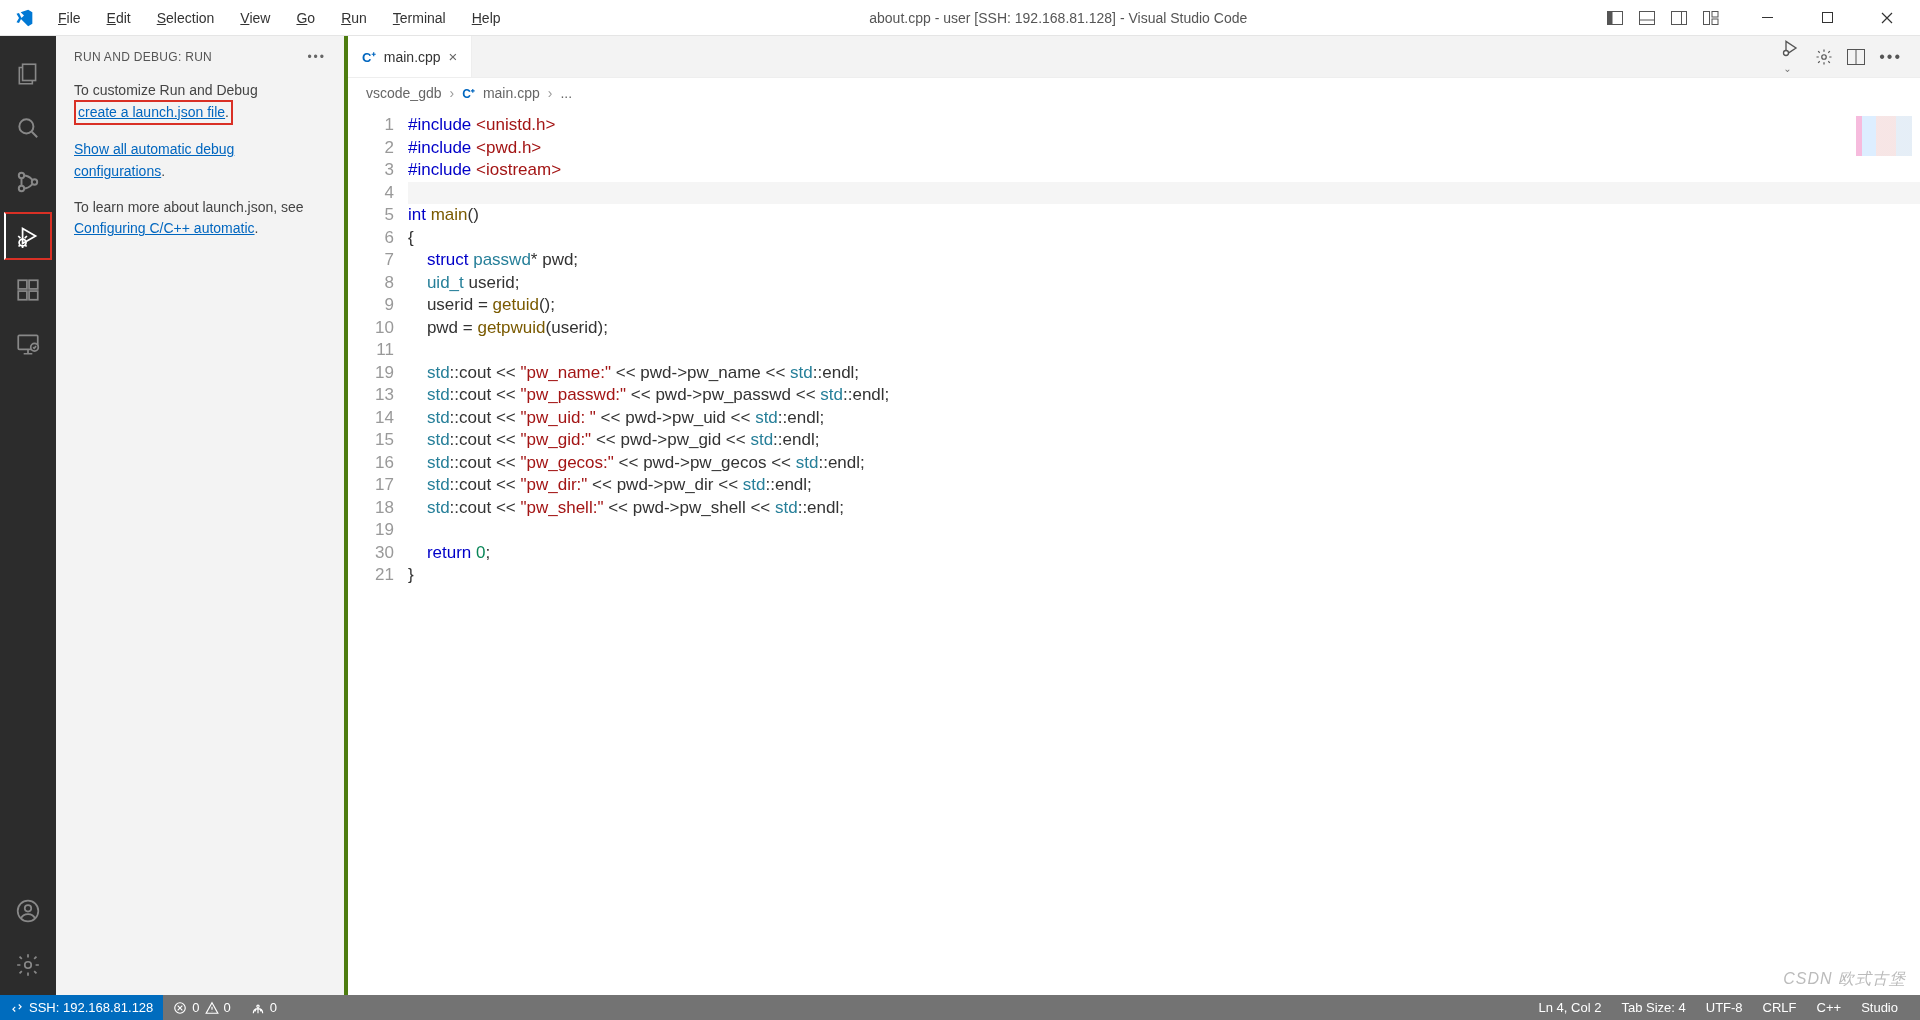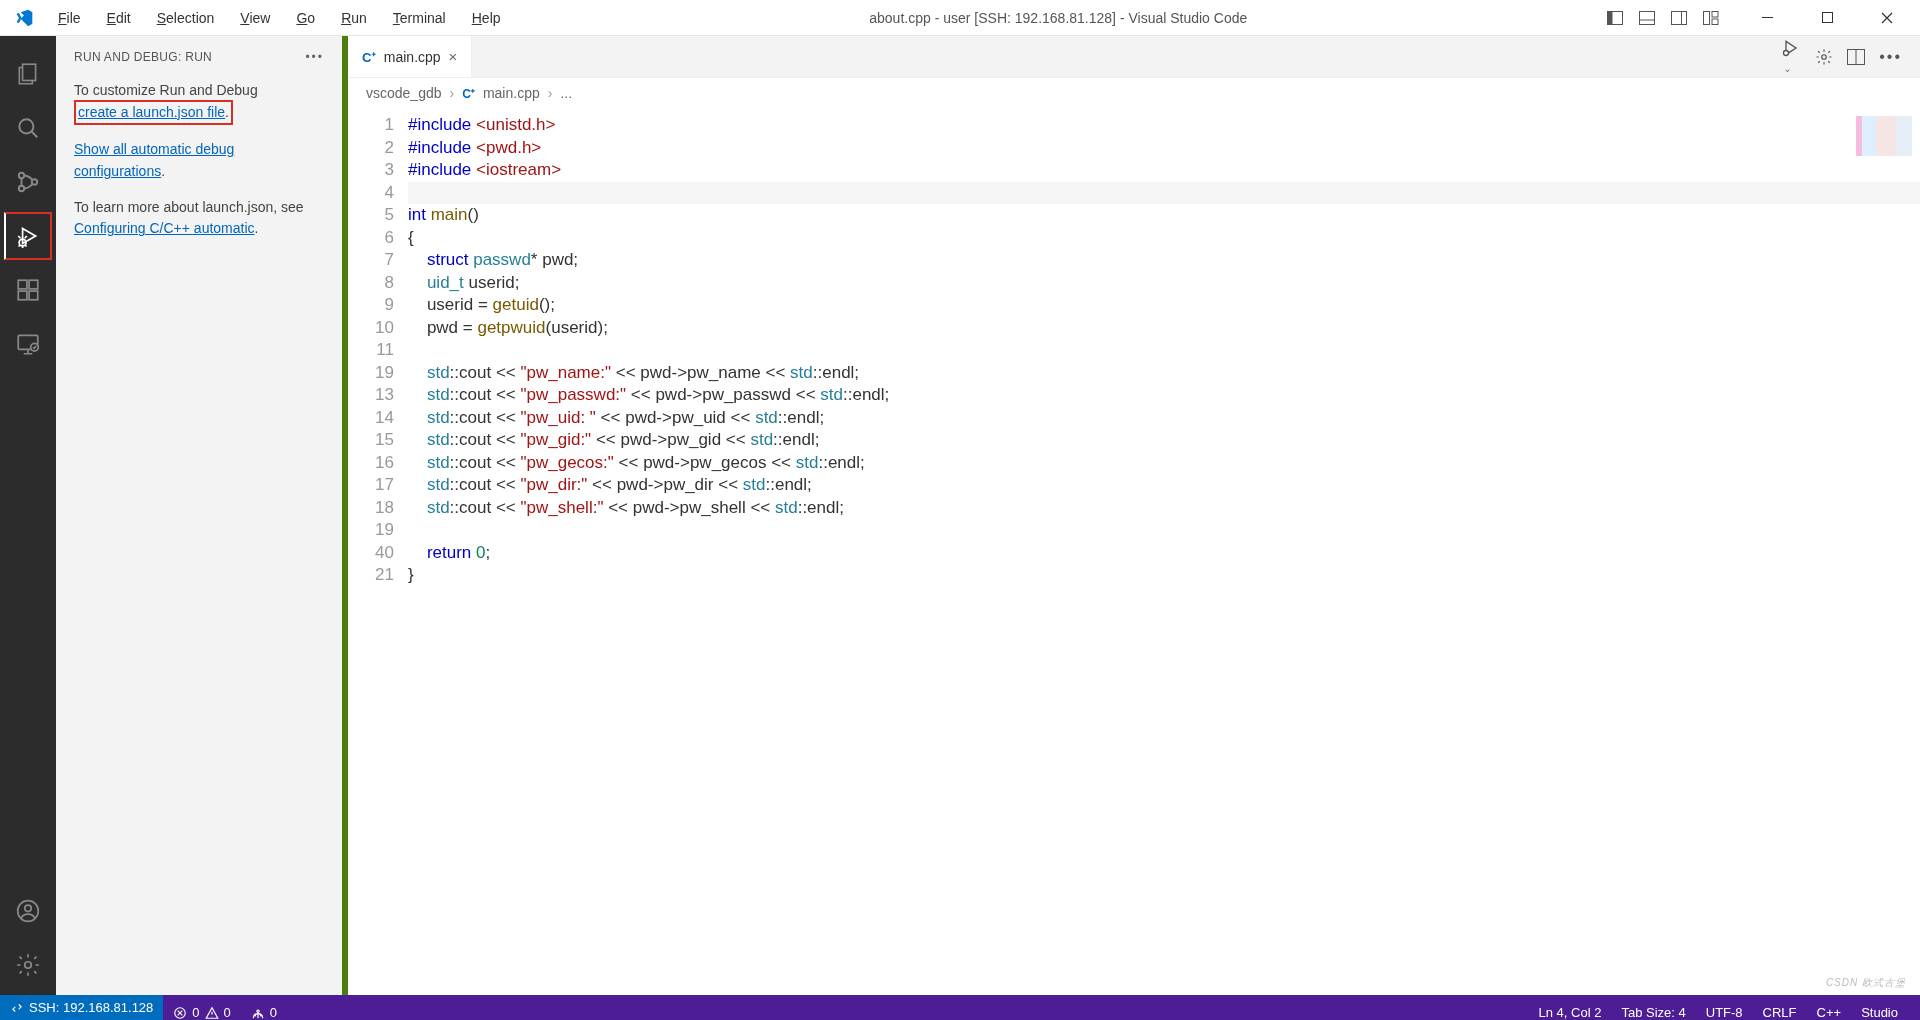--- a/index.html
+++ b/index.html
@@ -12,21 +12,21 @@
 .title-center { flex:1; text-align:center; color:#555; }
 .title-right { display:flex; align-items:center; gap:14px; padding-right:10px; }
 .title-right .icn { width:18px; height:18px; display:inline-flex; align-items:center; justify-content:center; color:#555; }
 .winbtn { width:46px; height:36px; display:flex; align-items:center; justify-content:center; color:#333; }
 .main { display:flex; height:calc(100% - 36px - 25px); }
 .activitybar { width:56px; background:#2c2c2c; display:flex; flex-direction:column; align-items:center; padding-top:14px; }
 .activitybar .ab { width:48px; height:48px; display:flex; align-items:center; justify-content:center; color:#888; margin-bottom:6px; }
 .activitybar .ab.active { color:#fff; border-left:2px solid #fff; }
 .activitybar .redbox { border:2px solid #d93025; }
 .activitybar .spacer { flex:1; }
-.sidebar { width:292px; background:#f3f3f3; border-right:6px solid #4d7c0f; padding:0; }
+.sidebar { width:292px; background:#f3f3f3; border-right:4px solid #4d7c0f; padding:0; }
 .side-head { display:flex; align-items:center; justify-content:space-between; padding:14px 18px 8px 18px; font-size:12px; color:#555; letter-spacing:0.3px; }
 .side-body { padding:8px 18px; font-size:14px; color:#444; line-height:1.55; }
 .btn-blue { width:100%; background:#0078d4; color:#fff; border:none; padding:9px 0; font-size:14px; margin:8px 0 16px 0; cursor:pointer; }
 .link { color:#0066bf; text-decoration:underline; cursor:pointer; }
 .redframe { border:2px solid #d93025; padding:0 2px; display:inline-block; margin-top:-4px; }
 .para { margin-bottom:14px; }
 .editor { flex:1; display:flex; flex-direction:column; background:#fff; }
 .tabs { height:42px; display:flex; align-items:stretch; border-bottom:1px solid #eee; background:#f3f3f3; }
 .tab { display:flex; align-items:center; gap:8px; padding:0 14px; background:#fff; border-right:1px solid #eee; font-size:14px; color:#333; }
 .tab .cpp-ico { color:#0066bf; font-weight:bold; font-size:13px; }
@@ -40,24 +40,24 @@
 .lines { flex:1; padding-top:6px; white-space:pre; color:#333; }
 .lines div { height:22.5px; }
 .hl-line { background:#f5f5f5; }
 .kw { color:#0000c8; }
 .fn { color:#7a5a00; }
 .str { color:#a31515; }
 .num { color:#098658; }
 .ns { color:#267f99; }
 .pp { color:#0000c8; }
 .minimap { position:absolute; right:8px; top:8px; width:56px; height:40px; background:linear-gradient(90deg,#e7b 0 6px,#bdf 6px 20px,#ecc 20px 40px,#cde 40px 56px); opacity:.5; }
-.statusbar { position:absolute; left:0; right:0; bottom:0; height:25px; background:#4c1d95; color:#fff; display:flex; align-items:flex-end; font-size:13px; padding:0 12px; }
+.statusbar { position:absolute; left:0; right:0; bottom:0; height:25px; background:#737373; color:#fff; display:flex; align-items:center; font-size:13px; padding:0 12px; }
 .statusbar .sb { padding:0 10px; display:flex; align-items:center; gap:5px; }
 .statusbar .sb-right { margin-left:auto; display:flex; }
-.watermark { position:absolute; right:14px; bottom:30px; color:#bbb; font-size:10px; letter-spacing:1px; font-style:italic; }
+.watermark { position:absolute; right:14px; bottom:30px; color:#bbb; font-size:16px; letter-spacing:1px; font-style:italic; }
 svg { display:block; }
 </style>
 </head>
 <body>
 
 <div class="titlebar">
   <div class="vs-logo">
     <svg width="20" height="20" viewBox="0 0 24 24">
         <path fill="#0078d4" d="M17 2l5 3v14l-5 3-9-9 4-4-4-4 9-3zM3 7l3-1 3 6-3 6-3-1 3-5-3-5z"></path>
       </svg>
@@ -248,21 +248,21 @@
           <div>10</div>
           <div>11</div>
           <div>19</div>
           <div>13</div>
           <div>14</div>
           <div>15</div>
           <div>16</div>
           <div>17</div>
           <div>18</div>
           <div>19</div>
-          <div>40</div>
+          <div>30</div>
           <div>21</div>
         </div>
       <div class="lines" id="lines"><div><span class="pp">#include</span> <span class="str">&lt;unistd.h&gt;</span></div><div><span class="pp">#include</span> <span class="str">&lt;pwd.h&gt;</span></div><div><span class="pp">#include</span> <span class="str">&lt;iostream&gt;</span></div><div class="hl-line">&nbsp;</div><div><span class="kw">int</span> <span class="fn">main</span>()</div><div>{</div><div>    <span class="kw">struct</span> <span class="ns">passwd</span>* pwd;</div><div>    <span class="ns">uid_t</span> userid;</div><div>    userid = <span class="fn">getuid</span>();</div><div>    pwd = <span class="fn">getpwuid</span>(userid);</div><div>&nbsp;</div><div>    <span class="ns">std</span>::cout &lt;&lt; <span class="str">"pw_name:"</span> &lt;&lt; pwd-&gt;pw_name &lt;&lt; <span class="ns">std</span>::endl;</div><div>    <span class="ns">std</span>::cout &lt;&lt; <span class="str">"pw_passwd:"</span> &lt;&lt; pwd-&gt;pw_passwd &lt;&lt; <span class="ns">std</span>::endl;</div><div>    <span class="ns">std</span>::cout &lt;&lt; <span class="str">"pw_uid: "</span> &lt;&lt; pwd-&gt;pw_uid &lt;&lt; <span class="ns">std</span>::endl;</div><div>    <span class="ns">std</span>::cout &lt;&lt; <span class="str">"pw_gid:"</span> &lt;&lt; pwd-&gt;pw_gid &lt;&lt; <span class="ns">std</span>::endl;</div><div>    <span class="ns">std</span>::cout &lt;&lt; <span class="str">"pw_gecos:"</span> &lt;&lt; pwd-&gt;pw_gecos &lt;&lt; <span class="ns">std</span>::endl;</div><div>    <span class="ns">std</span>::cout &lt;&lt; <span class="str">"pw_dir:"</span> &lt;&lt; pwd-&gt;pw_dir &lt;&lt; <span class="ns">std</span>::endl;</div><div>    <span class="ns">std</span>::cout &lt;&lt; <span class="str">"pw_shell:"</span> &lt;&lt; pwd-&gt;pw_shell &lt;&lt; <span class="ns">std</span>::endl;</div><div>&nbsp;</div><div>    <span class="kw">return</span> <span class="num">0</span>;</div><div>}</div></div>
       <div class="minimap"></div>
     </div>
   </div>
 </div>
 
 <div class="statusbar">
   <div class="sb" style="background:#006cbe;margin-left:-12px;padding:0 10px;height:100%;">

